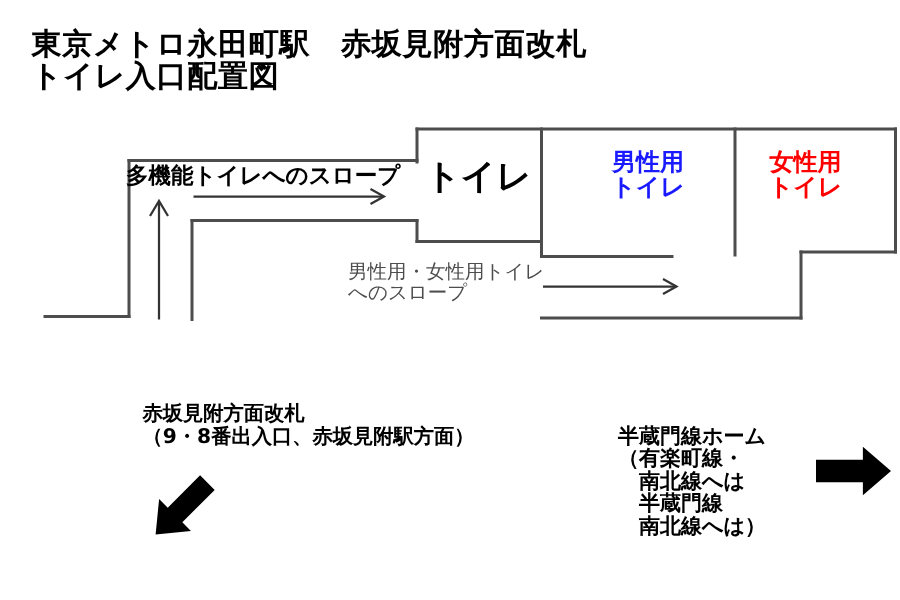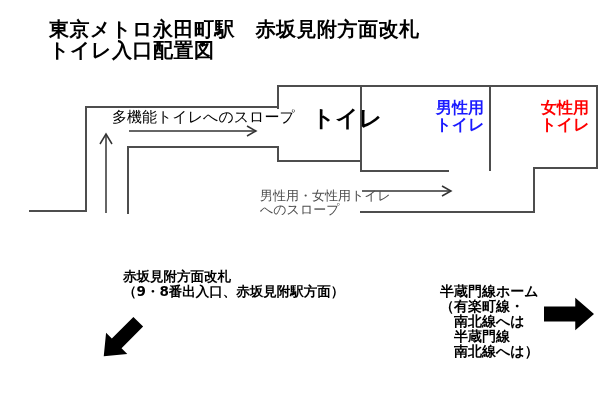--- a/index.html
+++ b/index.html
@@ -6,28 +6,28 @@
   .screen{
     position:relative;width:600px;height:400px;background:#ffffff;
     overflow:hidden;
     font-family:"DejaVu Sans","Liberation Sans",sans-serif;
     color:#000;
   }
   .svg-layer{position:absolute;left:0;top:0;}
   .wall{stroke:var(--wall-gray,#4d4d4d);stroke-width:2;fill:none;stroke-linecap:square;}
   .thin-arrow{stroke:var(--arrow-dark,#333);stroke-width:1.5;fill:none;stroke-linecap:butt;stroke-linejoin:miter;}
   .big-arrow{fill:var(--big-arrow-black,#000);stroke:none;}
-  .lbl{position:absolute;white-space:nowrap;margin-left:28px;}
+  .lbl{position:absolute;white-space:nowrap;}
   .title{left:21px;top:19px;font-size:20px;font-weight:bold;line-height:21px;letter-spacing:0.5px;}
-  .mf-slope{left:84px;top:108px;font-size:15px;font-weight:normal;}
+  .mf-slope{left:84px;top:108px;font-size:15px;font-weight:bold;}
   .mf-box{left:259px;top:105px;width:120px;text-align:center;font-size:23px;font-weight:bold;line-height:26px;}
   .toilet-lbl{top:99px;width:100px;text-align:center;font-size:16px;font-weight:bold;line-height:17px;}
   .mens{left:382px;color:var(--mens-blue,#1a1aff);}
   .womens{left:487px;color:var(--womens-red,#f00);}
-  .mw-slope{left:232px;top:189px;font-size:13px;line-height:14px;color:var(--slope-text-gray,#4d4d4d);}
+  .mw-slope{left:232px;top:175px;font-size:13px;line-height:14px;color:var(--slope-text-gray,#4d4d4d);}
   .gate-info{left:95px;top:269px;font-size:13.5px;font-weight:bold;line-height:15px;}
   .platform-info{left:412px;top:284px;font-size:14px;font-weight:bold;line-height:15px;}
 </style>
 </head>
 <body>
 
 <div class="screen">
 
   <svg class="svg-layer" width="600" height="400" viewBox="0 0 600 400">
 

